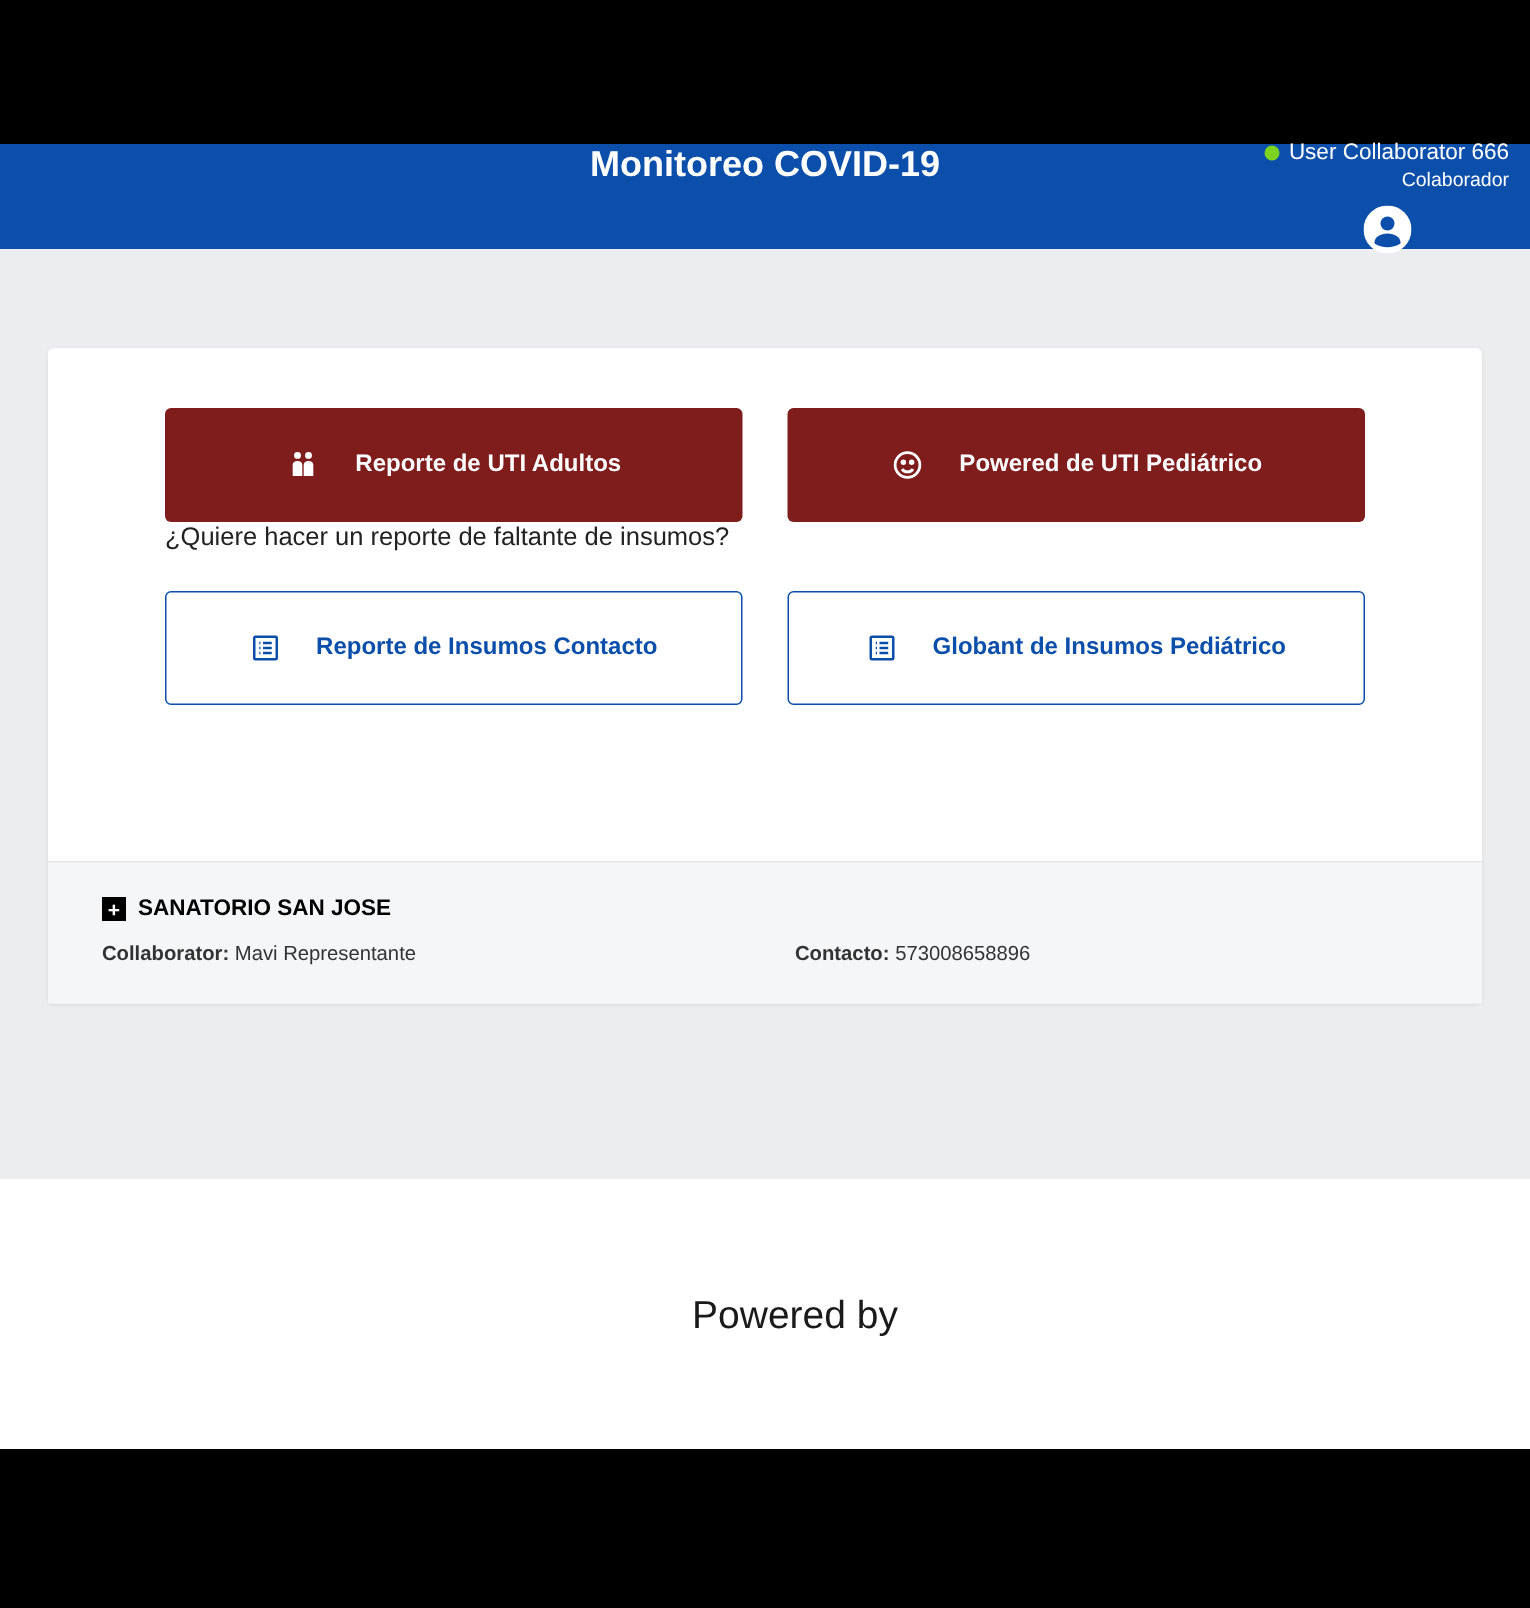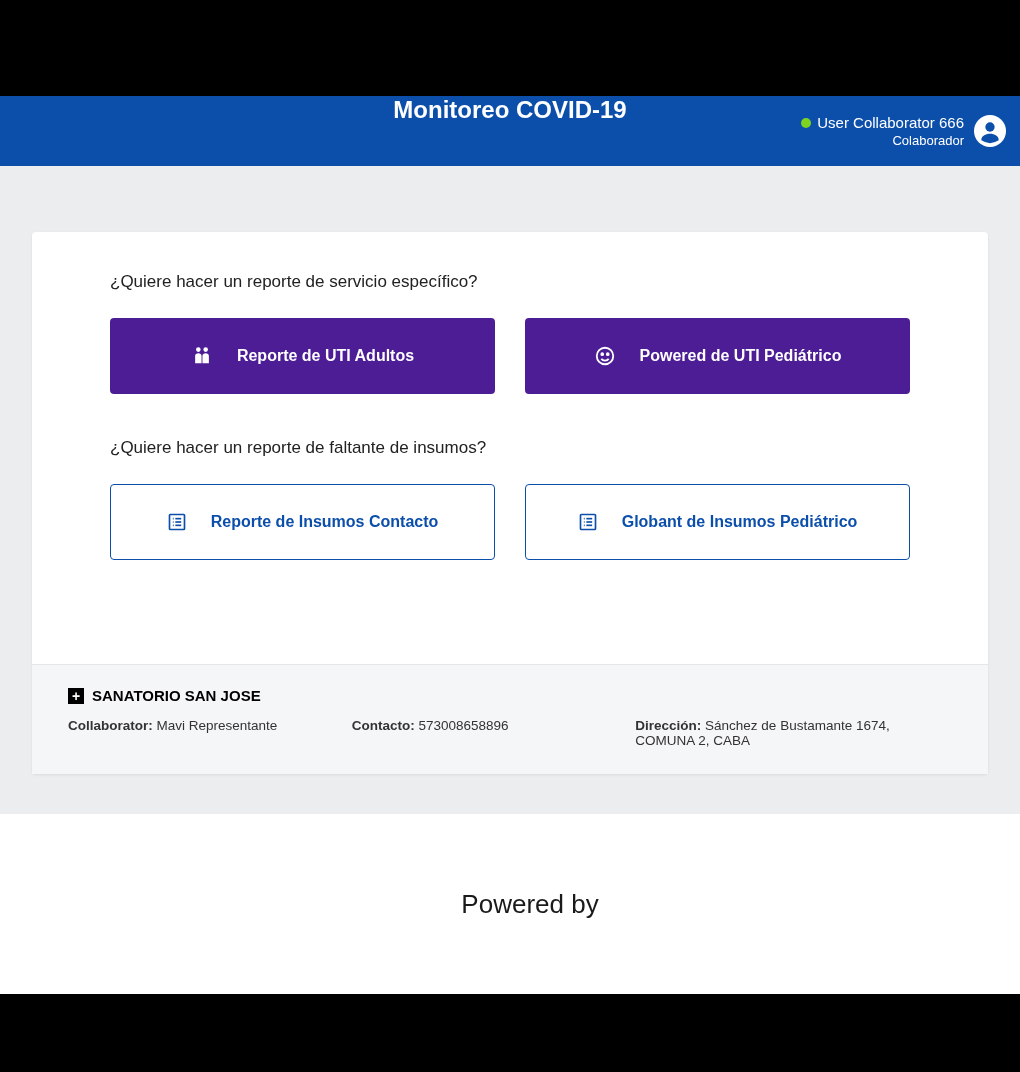--- a/index.html
+++ b/index.html
@@ -24,20 +24,21 @@
       font-weight: 600;
     }
     .user-section {
       position: absolute;
       right: 14px;
       top: 50%;
       transform: translateY(-50%);
       display: flex;
       align-items: center;
       gap: 10px;
+      flex-direction: column;
     }
     .user-text {
       text-align: right;
     }
     .user-name {
       font-size: 15px;
       display: flex;
       align-items: center;
       justify-content: flex-end;
       gap: 6px;
@@ -87,21 +88,21 @@
       display: flex;
       align-items: center;
       justify-content: center;
       gap: 24px;
       font-size: 16px;
       font-weight: 700;
       cursor: pointer;
       border: none;
     }
     .btn-primary {
-      background: #4c1d95;
+      background: #7f1d1d;
       color: #fff;
     }
     .btn-secondary {
       background: #fff;
       color: #0c4fab;
       border: 1px solid #0c4fab;
     }
     .btn svg { flex-shrink: 0; }
     .footer-card {
       border-top: 1px solid #e4e6e8;
@@ -183,21 +184,20 @@
       <circle cx="12" cy="9" r="3.5" fill="#0c4fab"></circle>
       <path d="M12 14c-3.5 0-6.5 1.8-6.5 4.5v.5a12 12 0 0 0 13 0v-.5c0-2.7-3-4.5-6.5-4.5z" fill="#0c4fab"></path>
     </svg>
   </div>
 </div>
 
 <div class="content-area">
   <div class="card">
     <div class="card-main">
 
-      <div class="question">¿Quiere hacer un reporte de servicio específico?</div>
       <div class="button-row">
         <button class="btn btn-primary">
           <svg width="22" height="22" viewBox="0 0 24 24" fill="#fff">
             <circle cx="8" cy="5" r="2.5"></circle>
               <circle cx="16" cy="5" r="2.5"></circle>
             <path d="M8 9c-2 0-3.5 1-3.5 3v8h7v-8c0-2-1.5-3-3.5-3zm8 0c-2 0-3.5 1-3.5 3v8h7v-8c0-2-1.5-3-3.5-3z"></path>
           </svg>
           <span>Reporte de UTI Adultos</span>
         </button>
         <button class="btn btn-primary">
@@ -248,24 +248,20 @@
       </div>
       <div class="info-row">
         <div class="info-item">
           <span class="info-label">Collaborator:</span>
           <span>Mavi Representante</span>
         </div>
         <div class="info-item">
           <span class="info-label">Contacto:</span>
           <span>573008658896</span>
         </div>
-        <div class="info-item addr">
-          <span class="info-label">Dirección:</span>
-          <span>Sánchez de Bustamante 1674, COMUNA 2, CABA</span>
-        </div>
       </div>
     </div>
   </div>
 </div>
 
 <div class="powered-section">
   <div class="powered-text">
     <span>Powered by</span>
   </div>
 </div>

